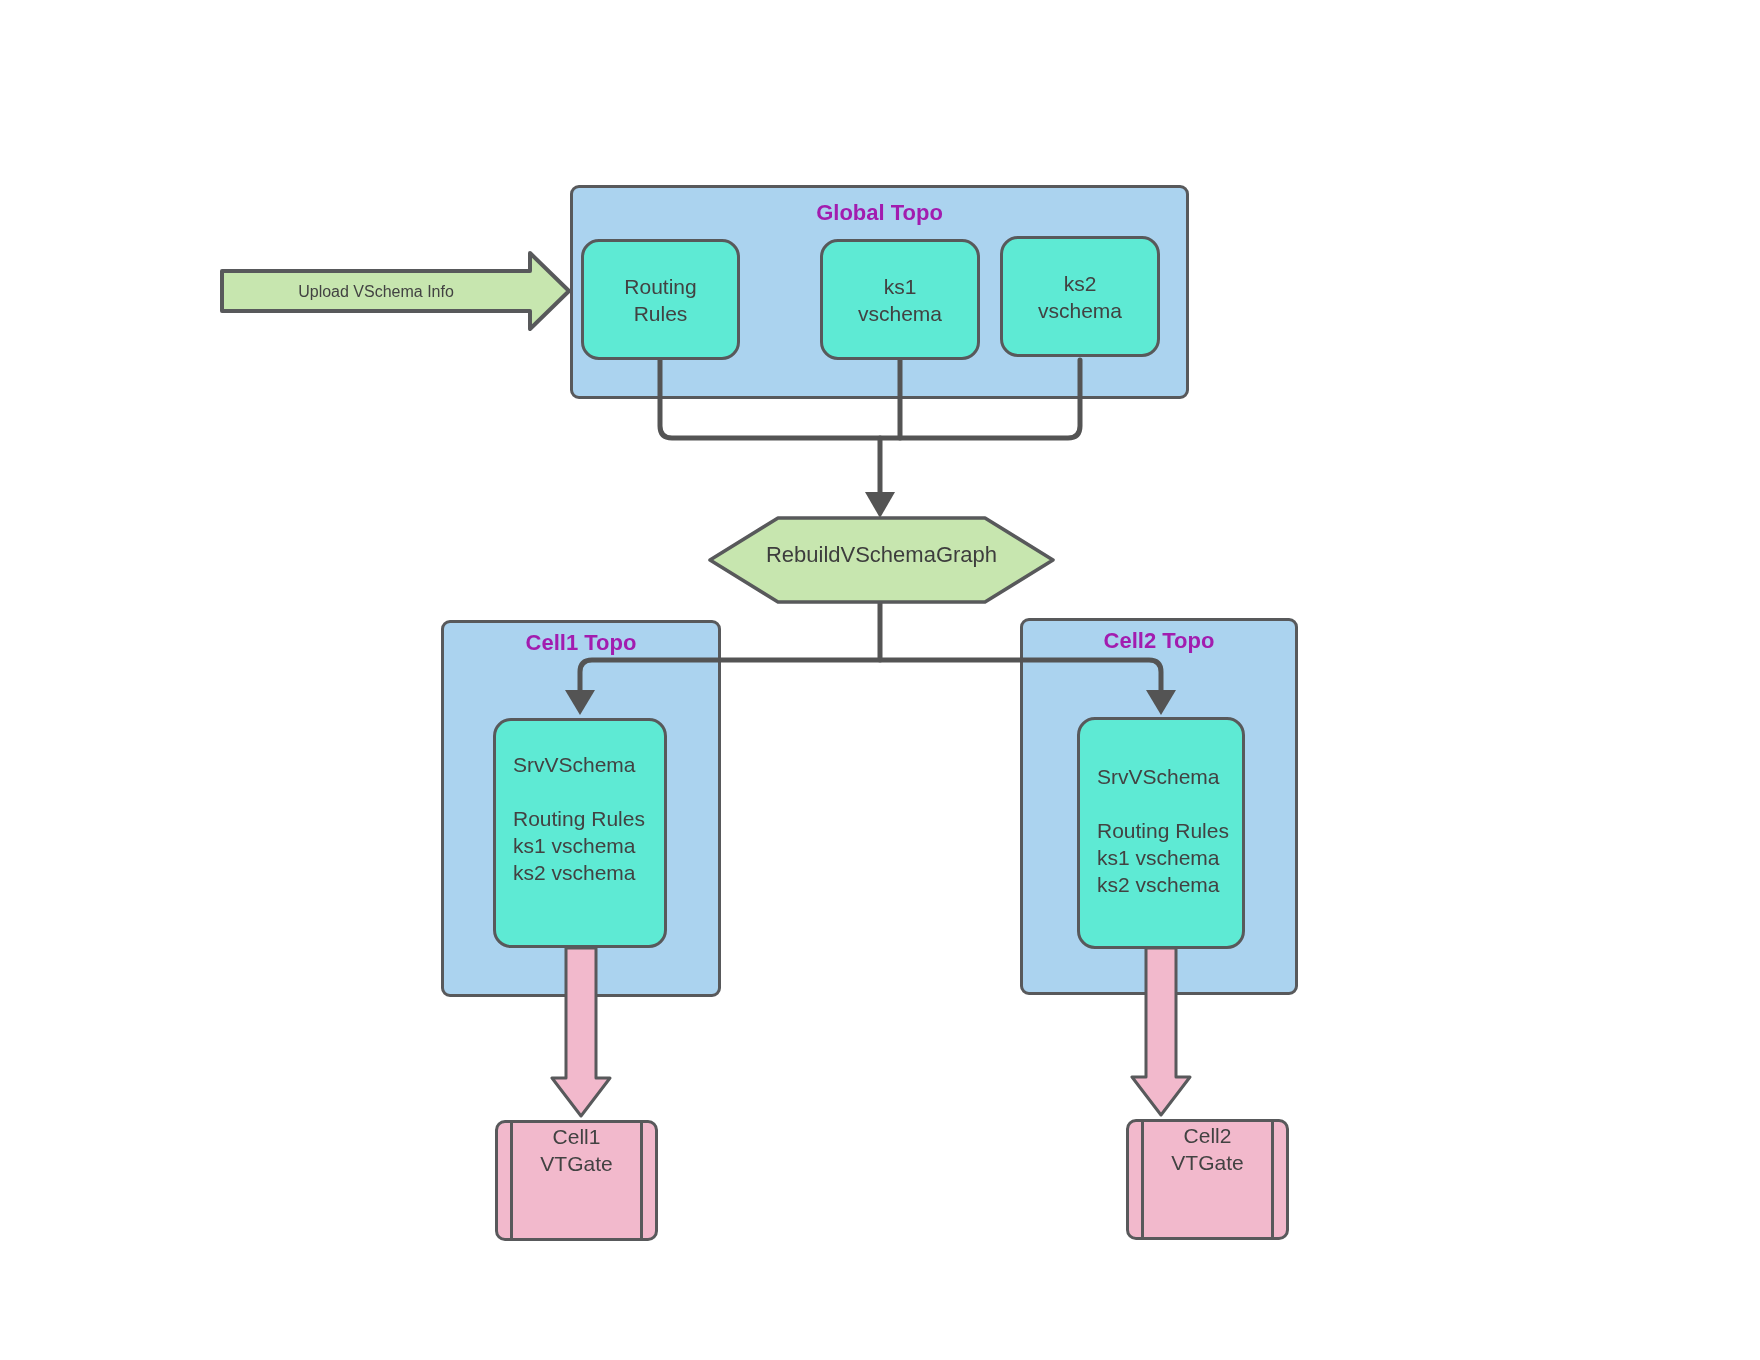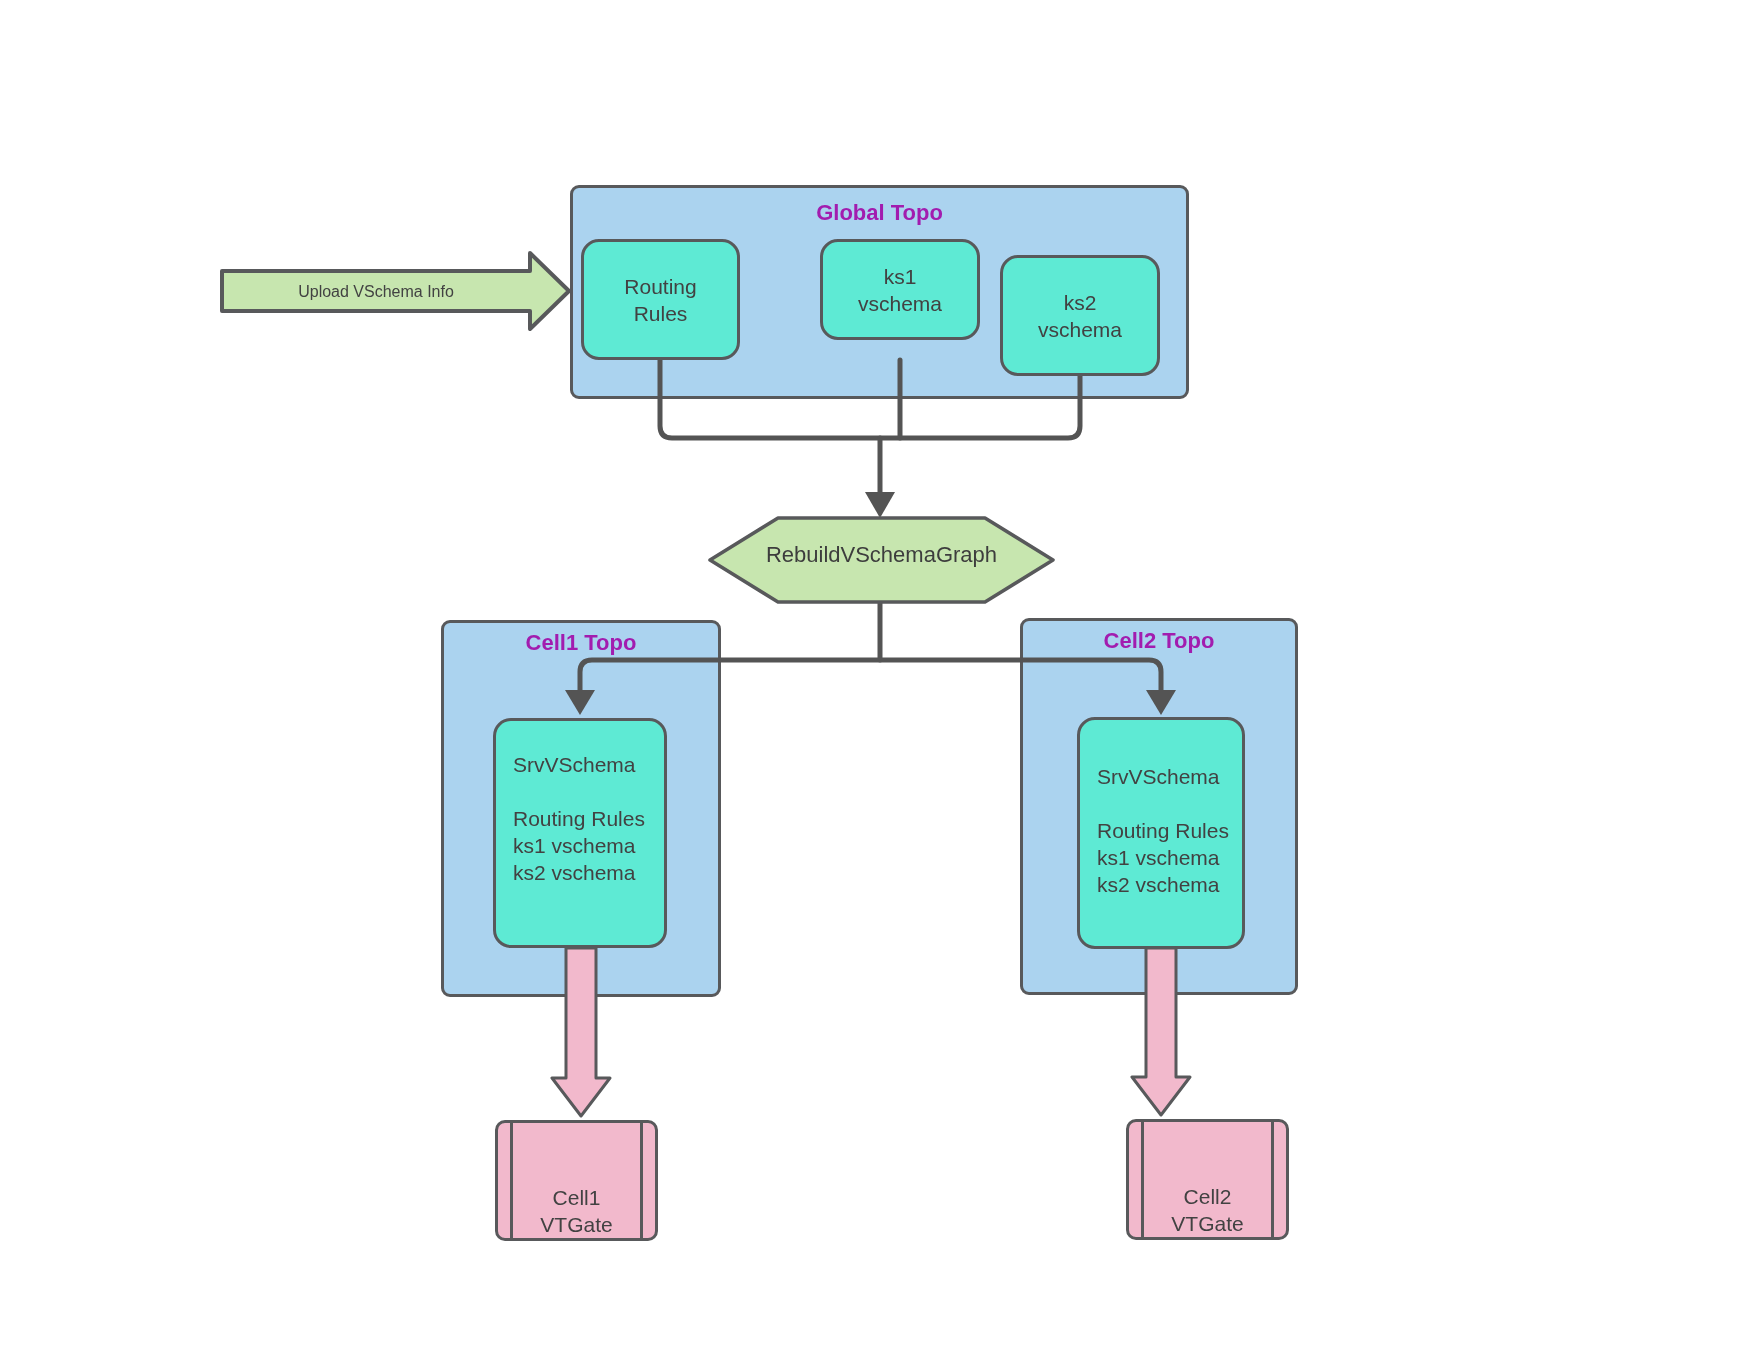--- a/index.html
+++ b/index.html
@@ -46,21 +46,21 @@
   .srv-text.lower{padding-top:43px;}
   .vtgate{
     background:#F2B9CC;
     border:3px solid #58595B;
     border-radius:10px;
     box-sizing:border-box;
     color:#424242;
     font-size:21px;
     line-height:27px;
     white-space:pre-line;
-    display:flex;align-items:flex-end;justify-content:center;text-align:center;
+    display:flex;align-items:flex-start;justify-content:center;text-align:center;
     overflow:hidden;
   }
   .vtgate-line{
     position:absolute;top:0;bottom:0;width:3px;background:#58595B;
   }
   .shape-label{
     color:#424242;
     font-size:21px;
     line-height:27px;
     display:flex;align-items:center;justify-content:center;text-align:center;
@@ -99,24 +99,24 @@
     <polygon points="1146,948 1176,948 1176,1077 1190,1077 1161,1115 1132,1077 1146,1077" fill="#F2B9CC" stroke="#58595B" stroke-width="3" stroke-linejoin="round"></polygon>
   </svg>
 
   <div class="abs shape-label" style="left:222px;top:271px;width:308px;height:40px;font-size:16px;">Upload VSchema Info</div>
 
   <div class="abs topo-title" style="left:570px;top:198px;width:619px;">Global Topo</div>
 
   <div class="abs box-yellow box-center" style="left:581px;top:239px;width:159px;height:121px;">Routing
 Rules</div>
 
-  <div class="abs box-yellow box-center" style="left:820px;top:239px;width:160px;height:101px;">ks1
+  <div class="abs box-yellow box-center" style="left:820px;top:239px;width:160px;height:121px;">ks1
 vschema</div>
 
-  <div class="abs box-yellow box-center" style="left:1000px;top:255px;width:160px;height:121px;">ks2
+  <div class="abs box-yellow box-center" style="left:1000px;top:236px;width:160px;height:121px;">ks2
 vschema</div>
 
   <div class="abs shape-label hex-label" style="left:710px;top:518px;width:343px;height:72px;">RebuildVSchemaGraph</div>
 
   <div class="abs topo-title" style="left:441px;top:628px;width:280px;">Cell1 Topo</div>
 
   <div class="abs topo-title" style="left:1020px;top:626px;width:278px;">Cell2 Topo</div>
 
   <div class="abs box-yellow srv-text" style="left:493px;top:718px;width:174px;height:230px;">SrvVSchema
 

